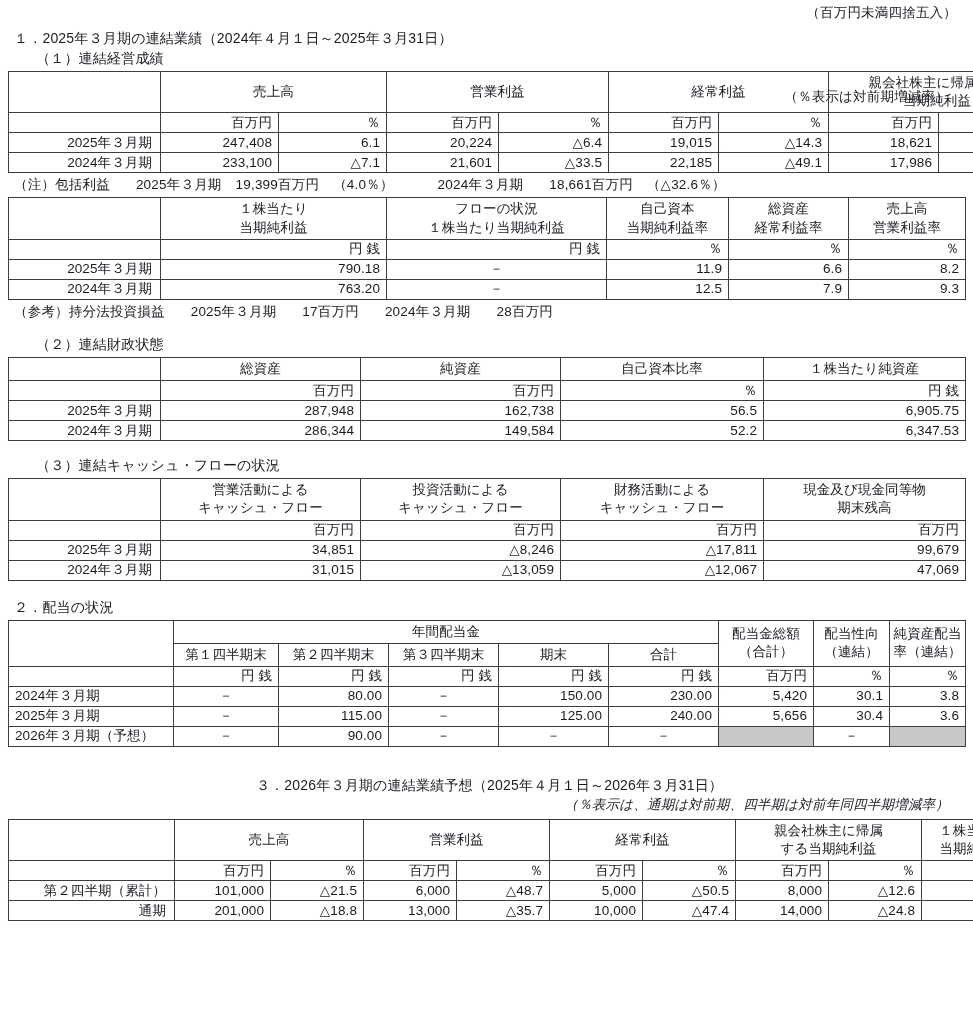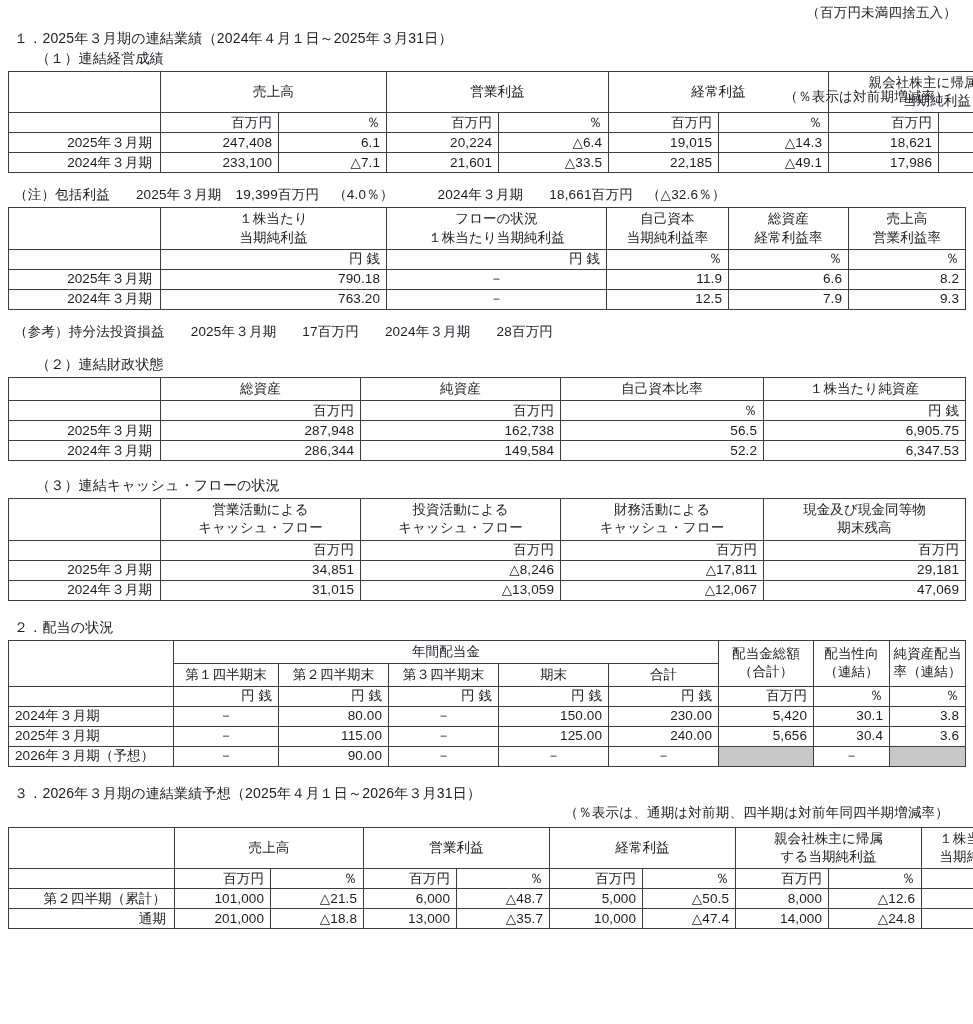--- a/index.html
+++ b/index.html
@@ -54,21 +54,21 @@
   }
   .rowline {
     position: relative;
     height: 20px;
     text-align: center;
   }
   .note-line {
     font-size: 13.5px;
     letter-spacing: 0.2px;
     padding-left: 6px;
-    margin-top: 13px;
+    margin-top: 3px;
     margin-bottom: 3px;
     white-space: nowrap;
   }
   .note-line .gap-s { display:inline-block; width: 14px; }
   .note-line .gap-m { display:inline-block; width: 26px; }
   .note-line .gap-l { display:inline-block; width: 44px; }
   .note-wrap {
     font-size: 13.5px;
     letter-spacing: 0px;
     padding-left: 6px;
@@ -344,21 +344,21 @@
         <td class="num">百万円</td>
         <td class="num">百万円</td>
         <td class="num">百万円</td>
         <td class="num">百万円</td>
       </tr>
       <tr class="datarow">
         <td class="lbl">2025年３月期</td>
         <td class="num">34,851</td>
         <td class="num">△8,246</td>
         <td class="num">△17,811</td>
-        <td class="num">29,181</td>
+        <td class="num">99,679</td>
       </tr>
       <tr class="datarow">
         <td class="lbl">2024年３月期</td>
         <td class="num">31,015</td>
         <td class="num">△13,059</td>
         <td class="num">△12,067</td>
         <td class="num">47,069</td>
       </tr>
     </tbody>
   </table>
@@ -446,24 +446,24 @@
         <td class="num shaded"></td>
         <td class="lbl-c">－</td>
         <td class="num shaded"></td>
       </tr>
     </tbody>
   </table>
 
 
   <div class="gap14"></div>
 
-  <div class="sec-title" style="margin-top:4px;">３．2026年３月期の連結業績予想（2025年４月１日～2026年３月31日）</div>
+  <div class="sec-title" style="margin-top:16px;text-align:center;">３．2026年３月期の連結業績予想（2025年４月１日～2026年３月31日）</div>
 
   <div class="rowline">
-    <div class="pct-note" style="top:1px;">（％表示は、通期は対前期、四半期は対前年同四半期増減率）</div>
+    <div class="pct-note" style="top:1px;font-style:italic;">（％表示は、通期は対前期、四半期は対前年同四半期増減率）</div>
   </div>
 
   <table class="fin" style="margin-top:4px;">
     <colgroup>
       <col style="width:166px">
       <col style="width:96px">
         <col style="width:93px">
       <col style="width:93px">
         <col style="width:93px">
       <col style="width:93px">

